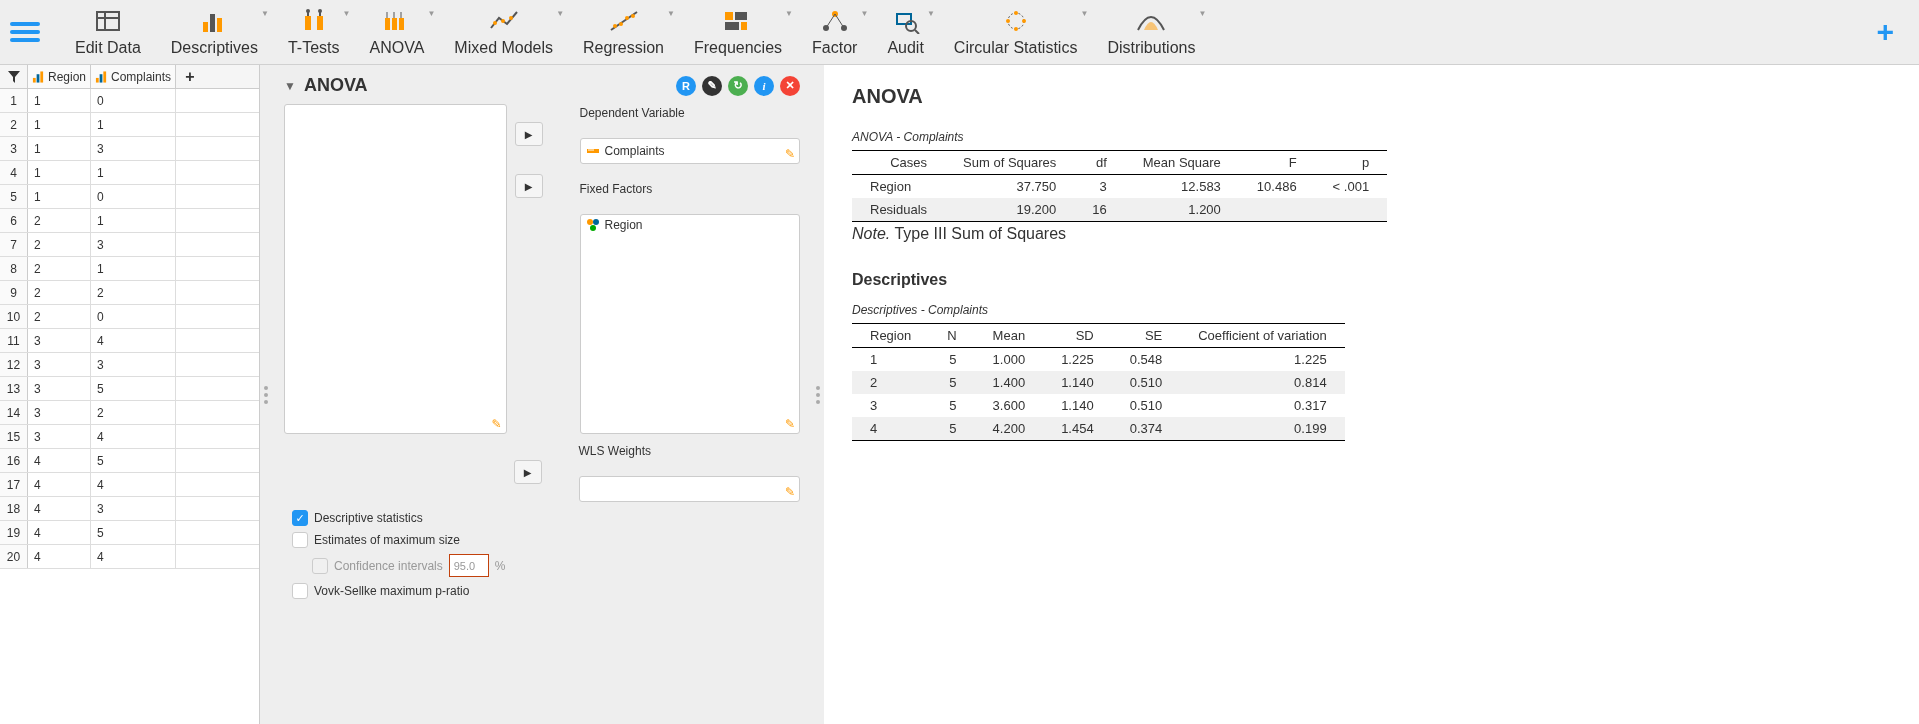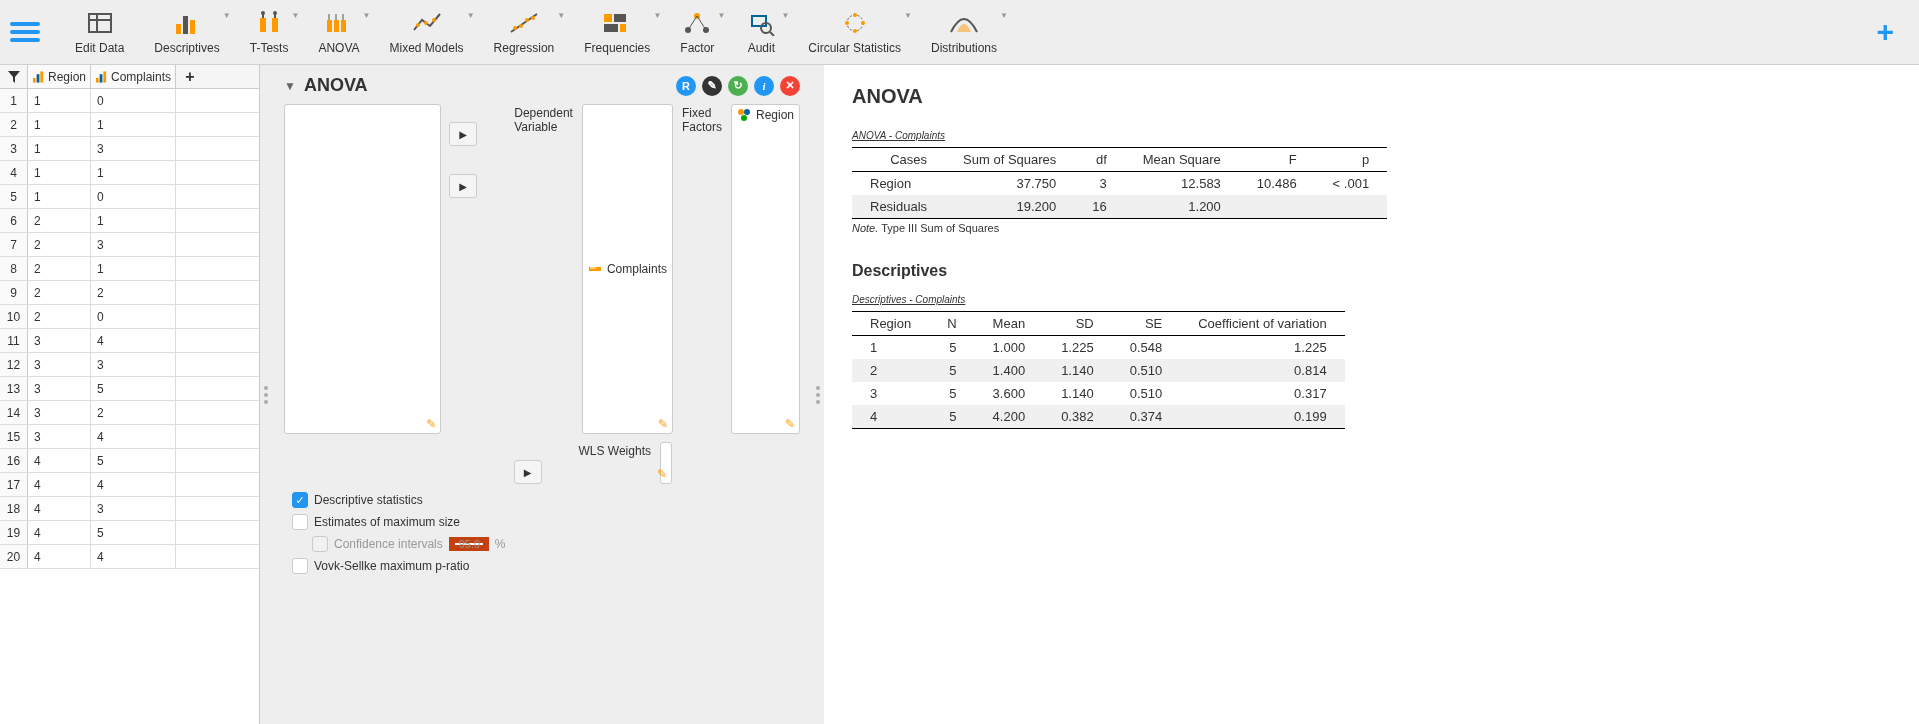--- a/index.html
+++ b/index.html
@@ -4,21 +4,21 @@
 <style>
 * { box-sizing: border-box; margin: 0; padding: 0; font-family: -apple-system, BlinkMacSystemFont, "Segoe UI", Arial, sans-serif; }
 body { background: #eeeeee; width: 1919px; height: 724px; overflow: hidden; font-size: 13px; color: #333; }
 
 
 .toolbar { height: 65px; background: #eeeeee; border-bottom: 1px solid #d0d0d0; display: flex; align-items: center; padding: 0 10px; }
 .hamburger { width: 30px; display: flex; flex-direction: column; gap: 4px; margin-right: 20px; cursor: pointer; }
 .hamburger span { height: 4px; background: #2196F3; border-radius: 2px; }
 .tb-item { display: flex; flex-direction: column; align-items: center; padding: 0 15px; cursor: pointer; position: relative; }
 .tb-icon { height: 28px; display: flex; align-items: center; justify-content: center; margin-bottom: 4px; }
-.tb-label { font-size: 12px; color: #333; }
+.tb-label { font-size: 16px; color: #333; }
 .tb-dropdown { position: absolute; top: 2px; right: 4px; font-size: 8px; color: #999; }
 .spacer { flex: 1; }
 .plus-btn { font-size: 30px; color: #2196F3; font-weight: bold; cursor: pointer; padding: 0 15px; }
 
 
 .main { display: flex; height: calc(100% - 65px); }
 .data-panel { width: 260px; background: #fff; border-right: 1px solid #ccc; overflow: auto; position: relative; }
 .drag-dots { width: 12px; display: flex; flex-direction: column; align-items: center; justify-content: center; gap: 3px; background: #eeeeee; cursor: col-resize; }
 .drag-dots span { width: 4px; height: 4px; background: #aaa; border-radius: 50%; }
 
@@ -43,52 +43,52 @@
 .opt-icons { display: flex; gap: 6px; }
 .opt-icons .ic { width: 20px; height: 20px; border-radius: 50%; display: flex; align-items: center; justify-content: center; font-size: 11px; font-weight: bold; color: #fff; cursor: pointer; }
 .ic.r { background: #2196F3; }
 .ic.edit { background: #333; }
 .ic.refresh { background: #4CAF50; }
 .ic.info { background: #2196F3; font-style: italic; font-family: serif; }
 .ic.close { background: #f44336; }
 
 .opt-row { display: flex; gap: 8px; margin-bottom: 8px; }
 .var-list { flex: 1; background: #fff; border: 1px solid #ccc; border-radius: 3px; min-height: 330px; position: relative; }
-.var-right { flex: 1; display: flex; flex-direction: row; gap: 9px; padding-left: 27px; }
+.var-right { flex: 1; display: flex; flex-direction: column; gap: 16px; padding-left: 27px; }
 .arrow-col { width: 30px; display: flex; flex-direction: column; gap: 4px; padding-top: 18px; }
 .move-btn { width: 28px; height: 24px; background: #f5f5f5; border: 1px solid #ccc; border-radius: 3px; display: flex; align-items: center; justify-content: center; font-size: 10px; cursor: pointer; }
 .field-label { font-size: 12px; color: #333; margin-bottom: 2px; margin-top: 2px; }
 .field-box { background: #fff; border: 1px solid #ccc; border-radius: 3px; padding: 3px 5px; min-height: 26px; display: flex; align-items: center; gap: 5px; font-size: 12px; position: relative; }
 .field-box.tall { flex: 1; align-items: flex-start; min-height: 215px; }
 .field-box.wls { min-height: 26px; }
 .pencil { position: absolute; right: 4px; bottom: 2px; font-size: 12px; color: #f90; }
 .icon16 { width: 14px; height: 14px; display: inline-block; }
 
 .display-section { margin-top: 8px; }
 .section-title { font-size: 13px; margin-bottom: 6px; }
 .cb-row { display: flex; align-items: center; gap: 6px; margin-bottom: 6px; padding-left: 8px; font-size: 12px; }
 .cb-row.sub { padding-left: 28px; color: #999; }
 .cb { width: 16px; height: 16px; border: 1px solid #ccc; border-radius: 3px; background: #fff; display: flex; align-items: center; justify-content: center; font-size: 11px; color: #fff; }
 .cb.checked { background: #2196F3; border-color: #2196F3; }
 .cb.disabled { background: #f0f0f0; }
-.ci-box { width: 40px; height: 14px; border: 6px solid #c2410c; background: #fff; padding: 0 4px; font-size: 11px; display: inline-flex; align-items: center; color: #999; }
+.ci-box { width: 40px; height: 23px; border: 1px solid #c2410c; background: #fff; padding: 0 4px; font-size: 11px; display: inline-flex; align-items: center; color: #999; }
 
 
 .results-panel { flex: 1; background: #fff; overflow-y: auto; padding: 20px 28px; }
 .res-h1 { font-size: 20px; font-weight: bold; margin-bottom: 22px; }
-.res-sub { font-size: 10px; font-style: italic; margin-bottom: 6px; text-decoration: underline; }
+.res-sub { font-size: 12px; font-style: italic; margin-bottom: 6px; }
 .res-h2 { font-size: 16px; font-weight: bold; margin-bottom: 14px; margin-top: 28px; }
 .res-table { border-collapse: collapse; font-size: 13px; }
 .res-table th { border-top: 1px solid #000; border-bottom: 1px solid #000; padding: 4px 18px; font-weight: normal; text-align: right; }
 .res-table th:first-child { text-align: right; }
 .res-table td { padding: 4px 18px; text-align: right; }
 .res-table td:first-child { text-align: left; }
 .res-table tr.lastrow td { border-bottom: 1px solid #000; }
 .res-table tr.stripe { background: #f0f0f0; }
-.res-note { font-size: 11px; margin-top: 3px; }
+.res-note { font-size: 16px; margin-top: 3px; }
 .res-note i { font-style: italic; }
 
 
 .tbi { width: 34px; height: 26px; display: block; }
 </style>
 </head>
 <body>
 
 <div class="toolbar">
   <div class="hamburger">
@@ -531,20 +531,20 @@
             <td>5</td>
             <td>3.600</td>
             <td>1.140</td>
             <td>0.510</td>
             <td>0.317</td>
           </tr>
           <tr class="stripe lastrow">
             <td>4</td>
             <td>5</td>
             <td>4.200</td>
-            <td>0.382</td>
+            <td>1.454</td>
             <td>0.374</td>
             <td>0.199</td>
           </tr>
         </tbody>
     </table>
   </div>
 </div>
 
 </body></html>

